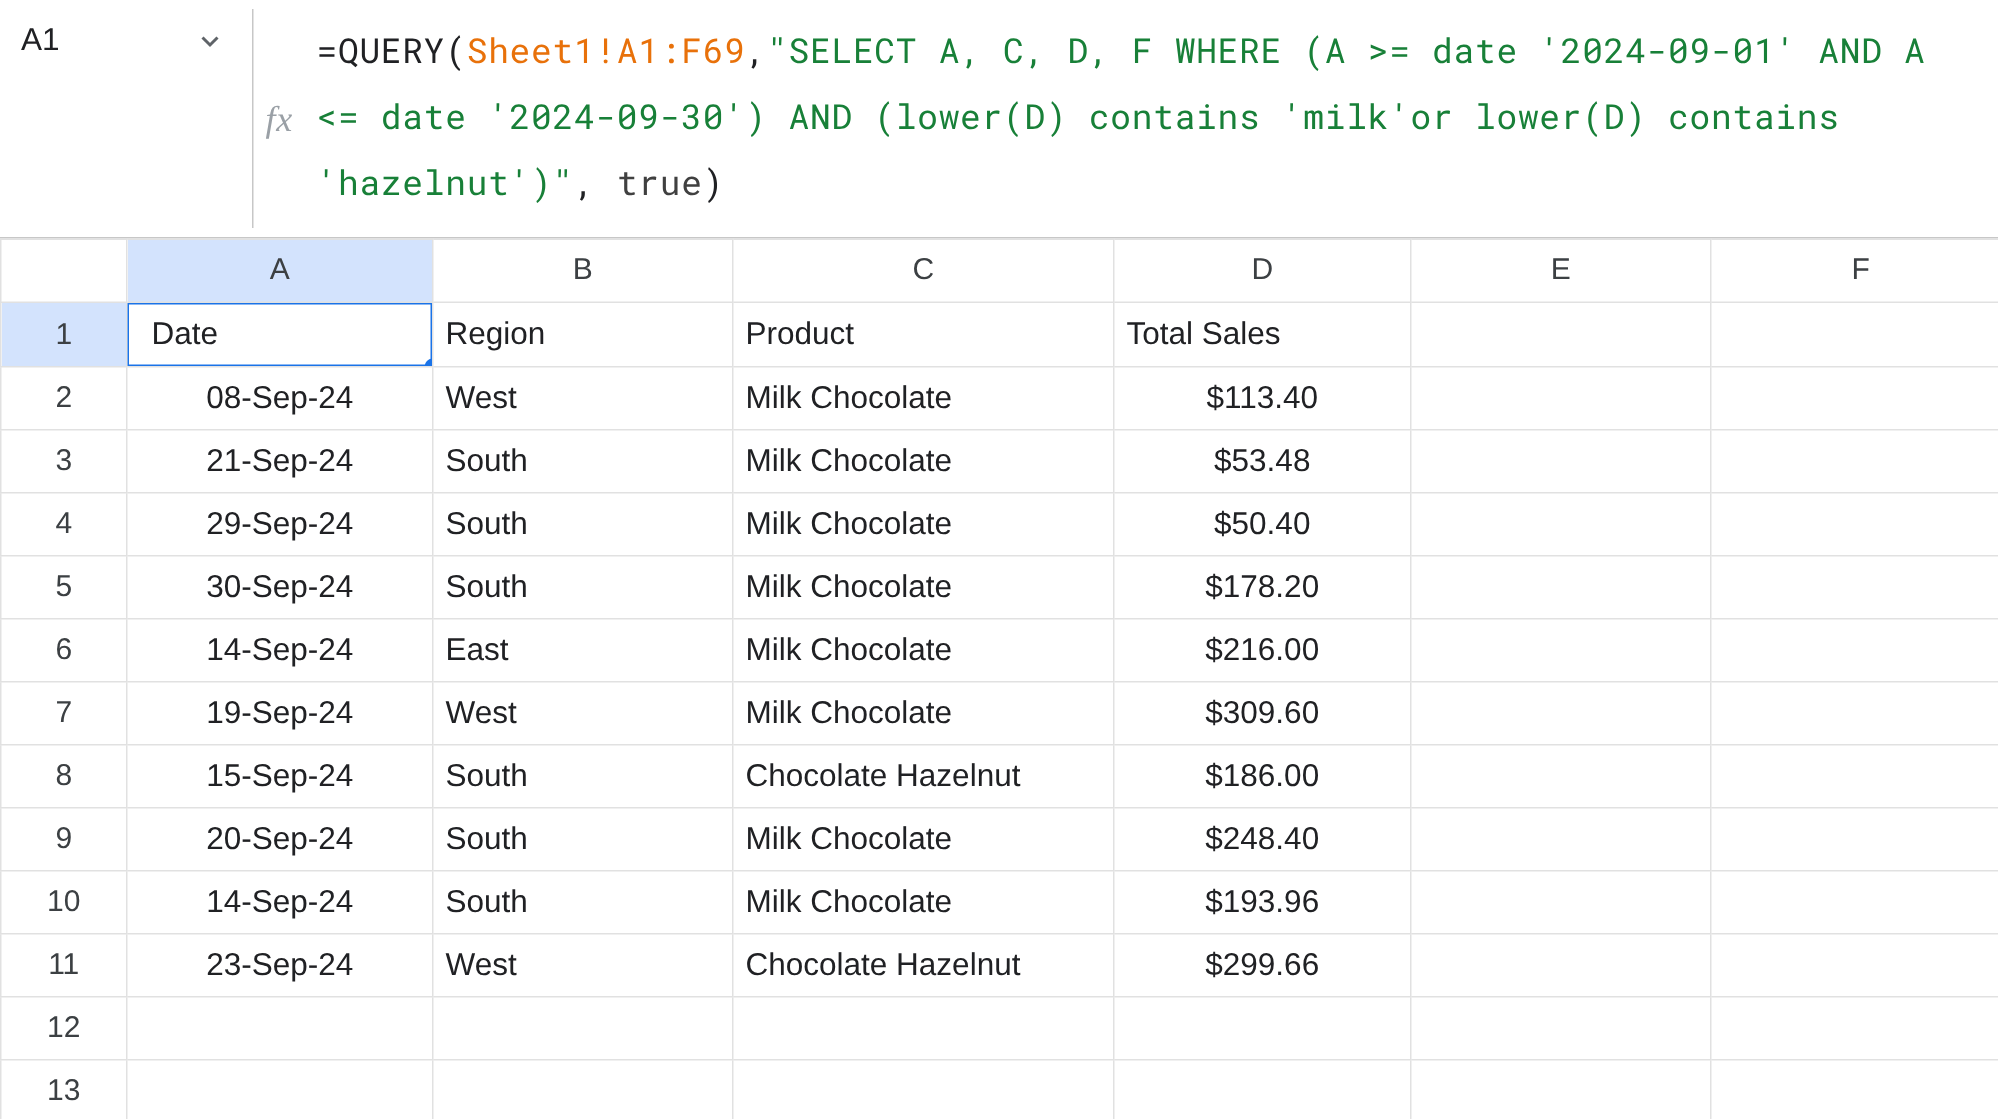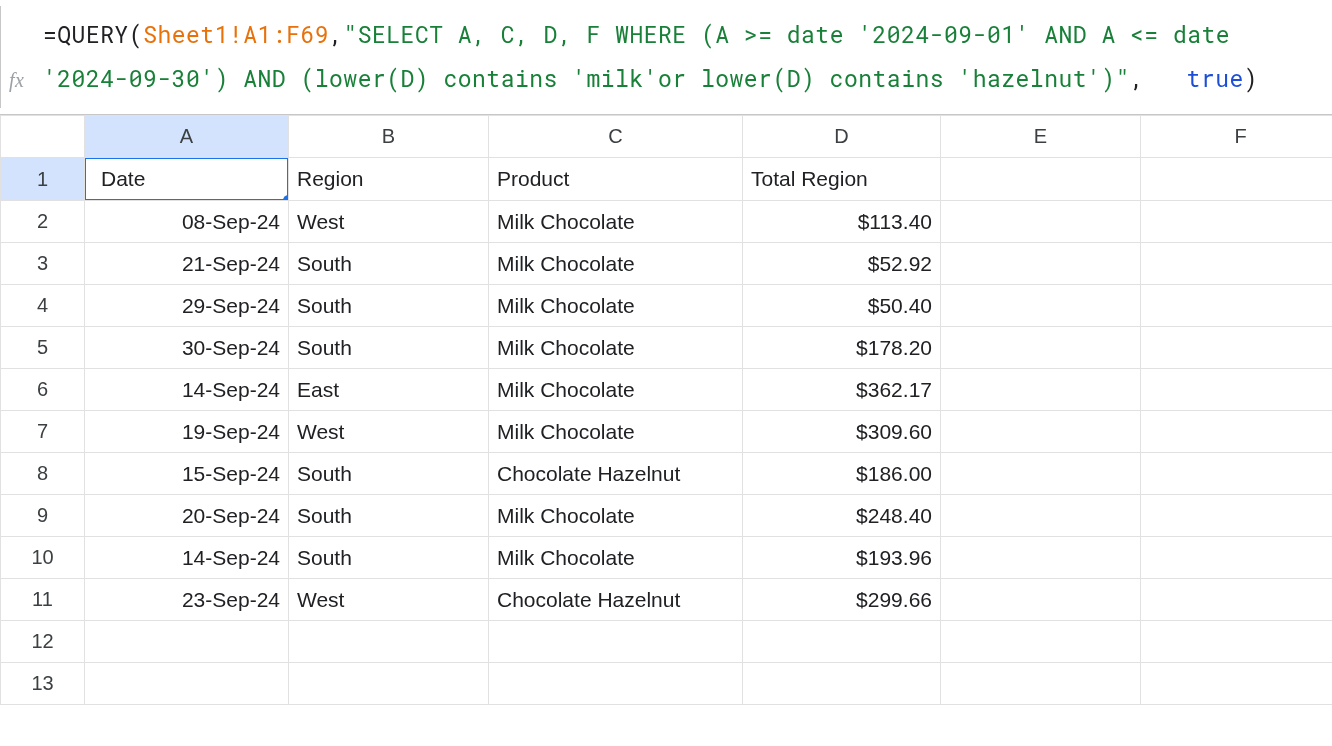--- a/index.html
+++ b/index.html
@@ -54,28 +54,28 @@
     line-height: 44px;
     letter-spacing: 0.5px;
     position: relative;
   }
   .fx-icon {
     position: absolute;
     left: 8px;
     top: 58px;
     font-style: italic;
     font-family: Georgia, "Times New Roman", serif;
-    font-size: 20px;
+    font-size: 24px;
     color: #9aa0a6;
     user-select: none;
   }
   .tok-black  { color: #202124; text-align: right; }
   .tok-orange { color: #e8710a; }
   .tok-green  { color: #188038; }
-  .tok-blue   { color: #1d4ed8; margin-left: 28px; }
+  .tok-blue   { color: #404040; }
 
   .divider {
     height: 1px;
     background: #c7c7c7;
     width: 100%;
   }
 
   
   .sheet {
     border-collapse: collapse;
@@ -141,27 +141,35 @@
     height: 11px;
     background: #1a73e8;
     border-radius: 50%;
     pointer-events: auto;
   }
   .selcell-inner {
     padding: 0 8px;
     line-height: 42px;
   }
 
-  .num { text-align: right; }
+  .num { text-align: center; }
   .txt { text-align: left; margin-top: 16px; }
 </style>
 </head>
 <body>
 
 <div class="topbar">
+  <div class="namebox-wrap">
+    <span class="namebox">A1</span>
+    <span class="chevron">
+      <svg width="12" height="8" viewBox="0 0 12 8">
+          <path d="M1 1 L6 6 L11 1" fill="none" stroke="#5f6368" stroke-width="2"></path>
+        </svg>
+    </span>
+  </div>
 
   <div class="vline"></div>
 
   <div class="formula-area">
     <span class="fx-icon">fx</span>
     <span id="formula-tokens"><span class="tok-black">=QUERY(</span><span class="tok-orange">Sheet1!A1:F69</span><span class="tok-black">,</span><span class="tok-green">"SELECT A, C, D, F WHERE (A &gt;= date '2024-09-01' AND A &lt;= date '2024-09-30') AND (lower(D) contains 'milk'or lower(D) contains 'hazelnut')"</span><span class="tok-black">, </span><span class="tok-blue">true</span><span class="tok-black">)</span></span>
   </div>
 </div>
 
 <div class="divider"></div>
@@ -190,39 +198,39 @@
   <tbody id="sheet-body">
       <tr>
         <th class="rowhead sel">1</th>
         <td class="txt selcell-wrap">
           <div class="selcell-inner">Date</div>
           <div class="selcell-border"></div>
           <div class="selcell-handle"></div>
         </td>
         <td class="txt">Region</td>
         <td class="txt">Product</td>
-        <td class="txt">Total Region</td>
+        <td class="txt">Total Sales</td>
         <td class="txt"></td>
         <td class="txt"></td>
       </tr>
       <tr>
         <th class="rowhead">2</th>
         <td class="num">08-Sep-24</td>
         <td class="txt">West</td>
         <td class="txt">Milk Chocolate</td>
         <td class="num">$113.40</td>
         <td class="txt"></td>
         <td class="txt"></td>
       </tr>
       <tr>
         <th class="rowhead">3</th>
         <td class="num">21-Sep-24</td>
         <td class="txt">South</td>
         <td class="txt">Milk Chocolate</td>
-        <td class="num">$52.92</td>
+        <td class="num">$53.48</td>
         <td class="txt"></td>
         <td class="txt"></td>
       </tr>
       <tr>
         <th class="rowhead">4</th>
         <td class="num">29-Sep-24</td>
         <td class="txt">South</td>
         <td class="txt">Milk Chocolate</td>
         <td class="num">$50.40</td>
         <td class="txt"></td>
@@ -235,21 +243,21 @@
         <td class="txt">Milk Chocolate</td>
         <td class="num">$178.20</td>
         <td class="txt"></td>
         <td class="txt"></td>
       </tr>
       <tr>
         <th class="rowhead">6</th>
         <td class="num">14-Sep-24</td>
         <td class="txt">East</td>
         <td class="txt">Milk Chocolate</td>
-        <td class="num">$362.17</td>
+        <td class="num">$216.00</td>
         <td class="txt"></td>
         <td class="txt"></td>
       </tr>
       <tr>
         <th class="rowhead">7</th>
         <td class="num">19-Sep-24</td>
         <td class="txt">West</td>
         <td class="txt">Milk Chocolate</td>
         <td class="num">$309.60</td>
         <td class="txt"></td>

